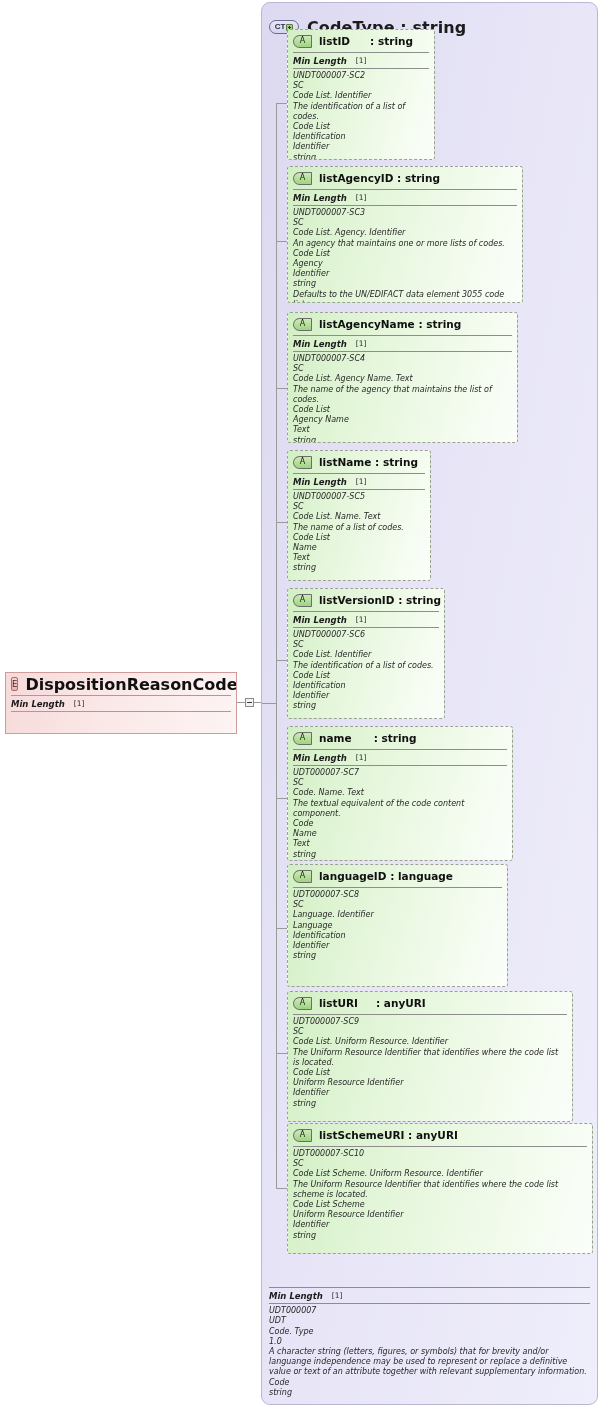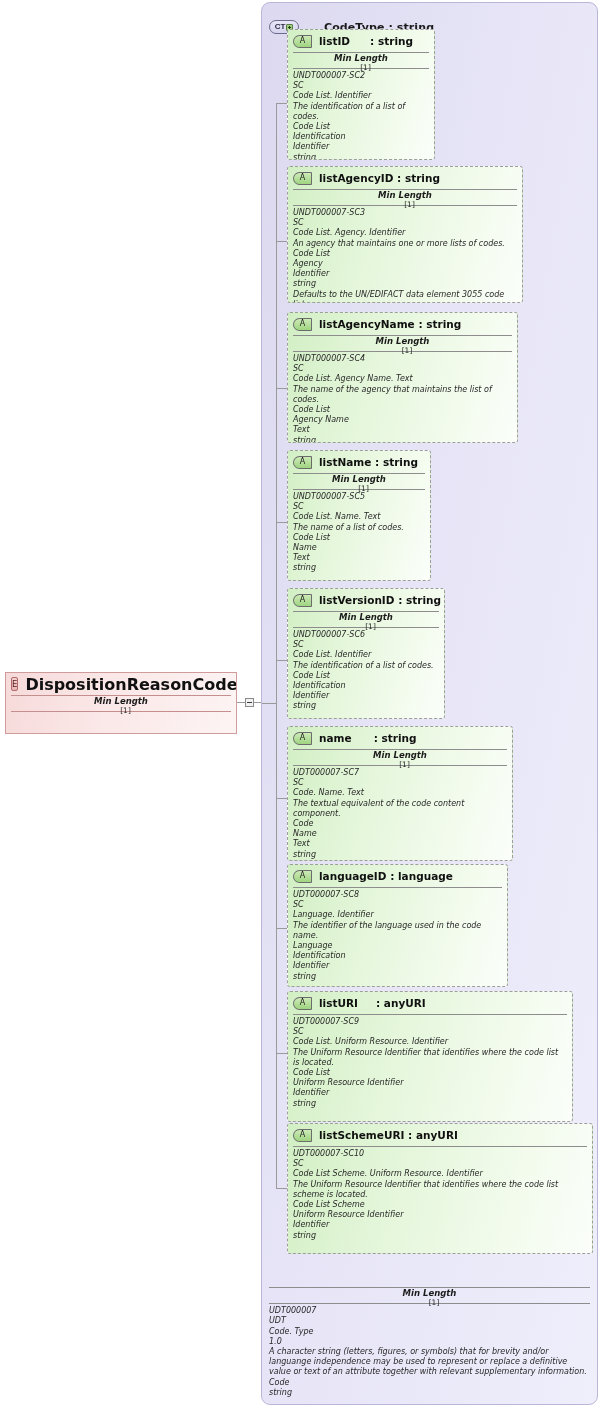--- a/index.html
+++ b/index.html
@@ -50,22 +50,22 @@
     background:#9dd07a;
     position:relative;box-sizing:border-box;
   }
   .ct-badge .ct-plus:before,
   .ct-badge .ct-plus:after{
     content:"";position:absolute;background:#234011;
   }
   .ct-badge .ct-plus:before{left:1px;top:2px;width:3px;height:1px;}
   .ct-badge .ct-plus:after{left:2px;top:1px;width:1px;height:3px;}
   #ct-title{
-    margin-left:25px;
-    font-size:11px;font-weight:bold;color:#1c1c1c;
+    margin-left:8px;
+    font-size:16px;font-weight:bold;color:#1c1c1c;
     font-family:"DejaVu Sans", sans-serif;
     letter-spacing:0.1px;
     white-space:nowrap;
   }
 
   
   .attr-box{
     position:absolute;
     border:1px dashed #9d9d9d;
     border-radius:3px;
@@ -91,21 +91,21 @@
     margin-left:7px;
     font-size:10.5px;font-weight:bold;color:#101010;
     font-family:"DejaVu Sans", sans-serif;
     white-space:pre;
   }
   .minlen-row{
     height:15px;
     margin:0 5px;
     border-top:1px solid #8d8d8d;
     border-bottom:1px solid #8d8d8d;
-    display:flex;align-items:center;flex-direction:column;
+    display:flex;align-items:center;
   }
   .minlen-label{
     font-size:8.5px;font-style:italic;font-weight:bold;color:#1b1b1b;
     font-family:"DejaVu Sans", sans-serif;
   }
   .minlen-card{
     margin-left:9px;
     font-size:7.5px;color:#2a2a2a;
     font-family:"DejaVu Sans", sans-serif;
   }
@@ -354,21 +354,20 @@
         <div class="a-badge">
           <span>A</span>
         </div>
         <div class="attr-name"><span>languageID</span> <span>: language</span></div>
       </div>
       <div class="rule-only"></div>
       <div class="doc-lines">
         <div>UDT000007-SC8</div>
         <div>SC</div>
         <div>Language. Identifier</div>
-        <div>The identifier of the language used in the code name.</div>
         <div>Language</div>
         <div>Identification</div>
         <div>Identifier</div>
         <div>string</div>
       </div>
     </div>
 
     <div class="attr-box" style="left:25px;top:988px;width:286px;height:131px;">
       <div class="attr-head">
         <div class="a-badge">

